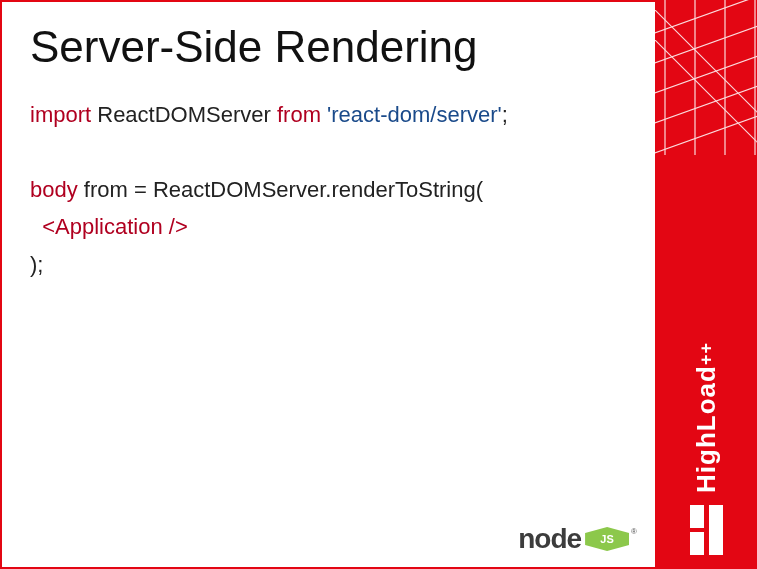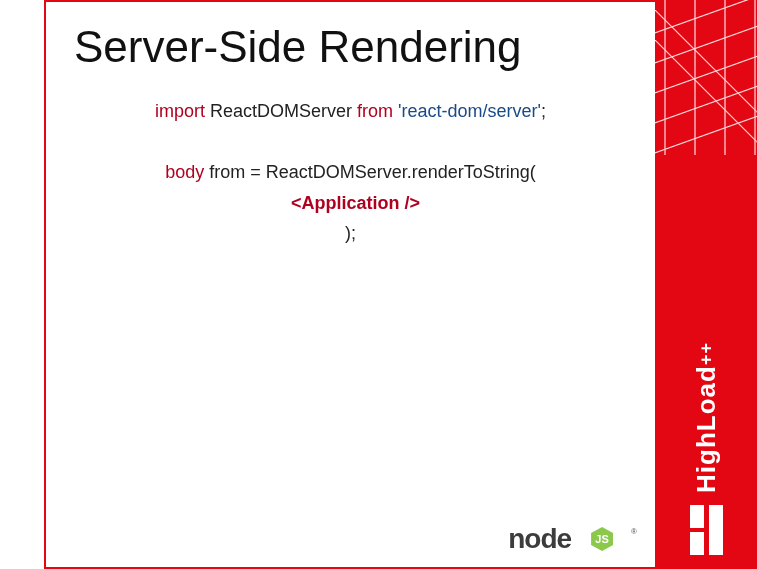--- a/index.html
+++ b/index.html
@@ -12,60 +12,58 @@
     overflow: hidden;
   }
   .main {
     flex: 1;
     border: 2px solid #e30613;
     border-right: none;
     padding: 20px 28px 10px 28px;
     display: flex;
     flex-direction: column;
     position: relative;
-    margin-left: 44px;
   }
   .title {
     font-size: 44px;
     font-weight: 400;
     color: #111;
     margin-bottom: 24px;
   }
   .subtitle {
     font-size: 22px;
     color: #222;
     margin-bottom: 48px;
   }
   .code {
-    font-size: 18px;
+    font-size: 22px;
     line-height: 1.7;
     font-family: Arial, Helvetica, sans-serif;
     color: #222;
-    text-align: center;
   }
   .kw { color: #b00020; }
   .str { color: #1a4a8a; }
-  .jsx { color: #b00020; font-weight: bold; }
+  .jsx { color: #b00020; }
   .code-line { white-space: pre; }
   .node-logo {
     position: absolute;
     bottom: 12px;
     right: 18px;
     display: flex;
     align-items: center;
-    gap: 18px;
+    gap: 2px;
   }
   .node-text {
     font-size: 28px;
     font-weight: 700;
     color: #3c3c3c;
     letter-spacing: -1px;
   }
   .node-hex {
-    width: 22px;
+    width: 44px;
     height: 24px;
     background: #8cc84b;
     clip-path: polygon(50% 0%, 100% 25%, 100% 75%, 50% 100%, 0% 75%, 0% 25%);
     display: flex;
     align-items: center;
     justify-content: center;
     color: #fff;
     font-size: 11px;
     font-weight: bold;
     margin-left: 2px;

